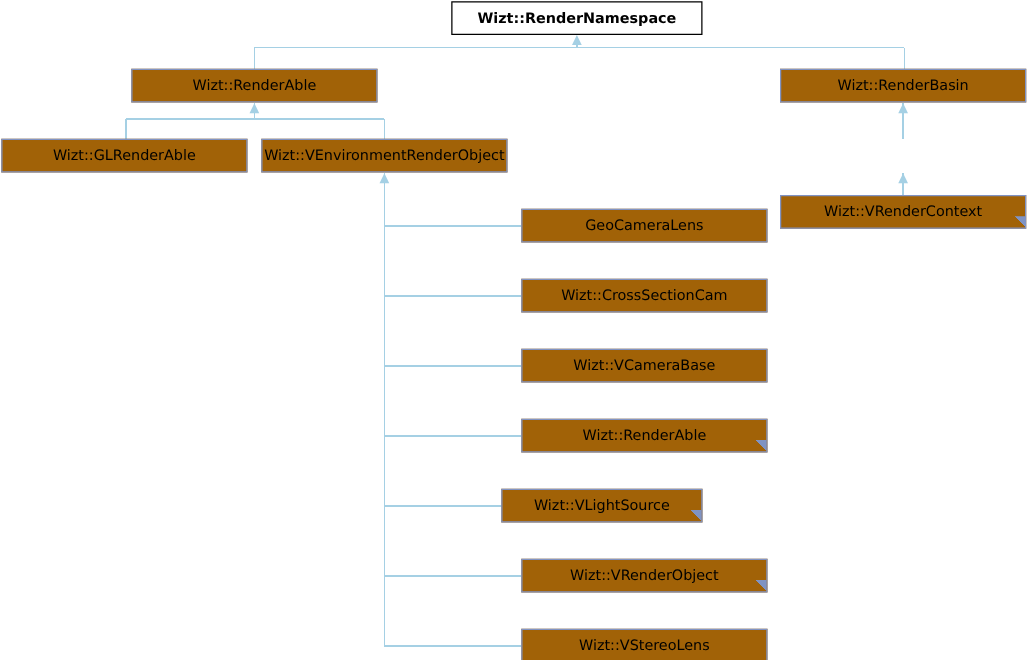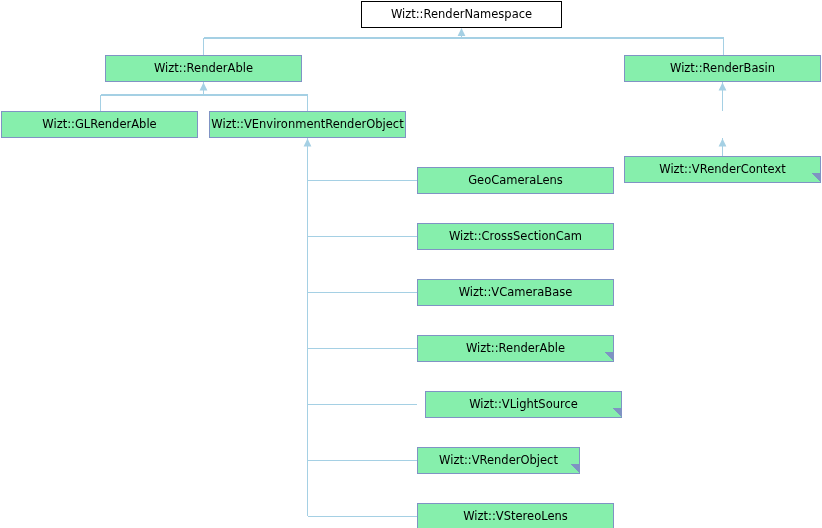--- a/index.html
+++ b/index.html
@@ -29,21 +29,21 @@
     position: absolute;
     box-sizing: border-box;
     display: flex;
     align-items: center;
     justify-content: center;
     font-size: 11.5px;
     line-height: 1;
     color: #000000;
     letter-spacing: 0px;
     white-space: nowrap;
-    background: #86efac;
+    background: #a16207;
     border: 1px solid #8093c4;
     height: 27px;
   }
   .node.root {
     background: #ffffff;
     border: 1px solid #000000;
   }
   .node-label {
     display: block;
     padding: 0 4px;
@@ -97,21 +97,21 @@
 
     <g fill="#a5d0e4" stroke="none">
       <polygon points="461.5,28 457.6,36 465.4,36"></polygon>
       <polygon points="203.5,82.5 199.6,90.5 207.4,90.5"></polygon>
       <polygon points="722.5,82.5 718.6,90.5 726.4,90.5"></polygon>
       <polygon points="722.5,138.5 718.6,146.5 726.4,146.5"></polygon>
       <polygon points="307.5,138.5 303.6,146.5 311.4,146.5"></polygon>
     </g>
   </svg>
 
-  <div class="node root" style="left:361px; top:1px; width:201px;">
+  <div class="node root" style="left:361px; top:1px; width:201px;font-weight:bold;">
     <span class="node-label">Wizt::RenderNamespace</span>
   </div>
 
   <div class="node" style="left:105px; top:55px; width:197px;">
     <span class="node-label">Wizt::RenderAble</span>
   </div>
 
   <div class="node" style="left:624px; top:55px; width:197px;">
     <span class="node-label">Wizt::RenderBasin</span>
   </div>
@@ -140,26 +140,26 @@
 
   <div class="node" style="left:417px; top:279px; width:197px;">
     <span class="node-label">Wizt::VCameraBase</span>
   </div>
 
   <div class="node" style="left:417px; top:335px; width:197px;">
     <span class="node-label">Wizt::RenderAble</span>
     <span class="fold"></span>
   </div>
 
-  <div class="node" style="left:425px; top:391px; width:197px;">
+  <div class="node" style="left:401px; top:391px; width:161px;">
     <span class="node-label">Wizt::VLightSource</span>
     <span class="fold"></span>
   </div>
 
-  <div class="node" style="left:417px; top:447px; width:163px;">
+  <div class="node" style="left:417px; top:447px; width:197px;">
     <span class="node-label">Wizt::VRenderObject</span>
     <span class="fold"></span>
   </div>
 
   <div class="node" style="left:417px; top:503px; width:197px;">
     <span class="node-label">Wizt::VStereoLens</span>
   </div>
 
 </div>
 

